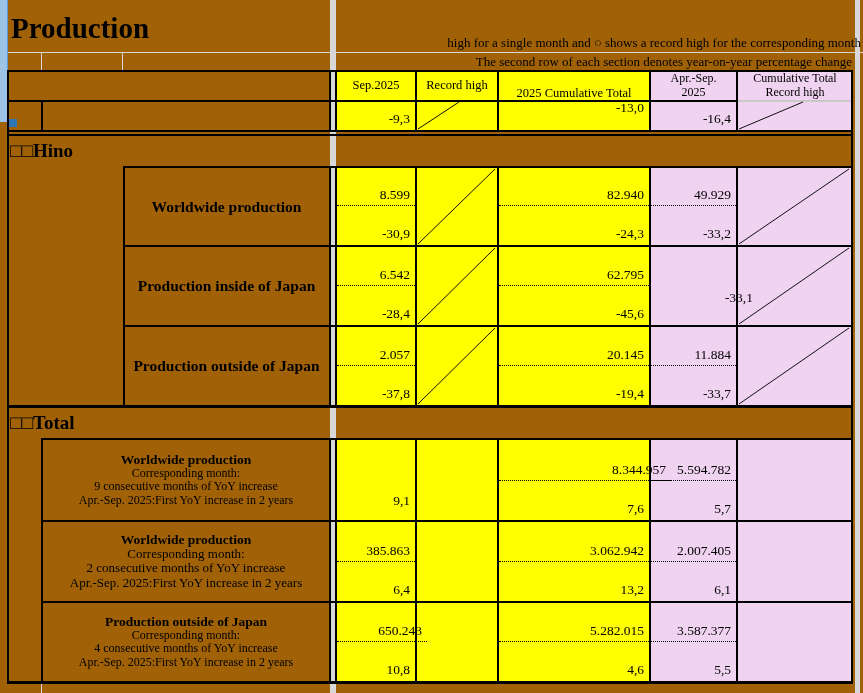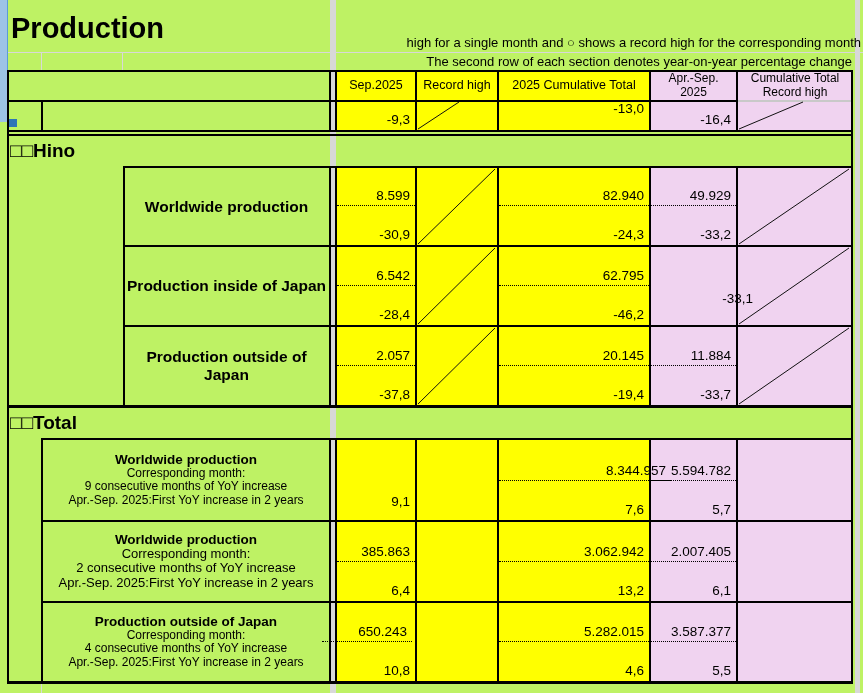--- a/index.html
+++ b/index.html
@@ -1,17 +1,17 @@
 <!DOCTYPE html>
 <html><head>
 <meta charset="utf-8">
 <style>
   html,body{margin:0;padding:0;background:#fff;}
-  #stage{position:relative;width:863px;height:693px;background:#bef264;overflow:hidden;
-         font-family:Liberation Sans, sans-serif;color:#000;}
+  #stage{position:relative;width:863px;height:693px;background:#a16207;overflow:hidden;
+         font-family:Liberation Serif, serif;color:#000;}
   .abs{position:absolute;}
   .fill-yellow{background:#FFFF00;}
   .fill-pink{background:#F0D3F0;}
   .bl{background:#000;}           
   .gl{background:#D8D8D8;}        
   .num{font-size:13.5px;display:flex;align-items:flex-end;justify-content:flex-end;
        padding:0 5px 2px 0;box-sizing:border-box;white-space:nowrap;}
   .numtop{border-bottom:1px dotted #000;}
   .hdr{font-size:12.5px;display:flex;align-items:center;justify-content:center;
        text-align:center;box-sizing:border-box;}
@@ -52,21 +52,21 @@
   <div class="abs fill-yellow" style="left:336px;top:70px;width:314px;height:61px"></div>
   <div class="abs fill-yellow" style="left:336px;top:167px;width:314px;height:239px"></div>
   <div class="abs fill-yellow" style="left:336px;top:439px;width:314px;height:243px"></div>
   <div class="abs fill-pink" style="left:650px;top:70px;width:201px;height:61px"></div>
   <div class="abs fill-pink" style="left:650px;top:167px;width:201px;height:239px"></div>
   <div class="abs fill-pink" style="left:650px;top:439px;width:201px;height:243px"></div>
   <div class="abs" style="left:738px;top:100px;width:115px;height:2px;background:#C9C9C9"></div>
 
   <div class="abs hdr" style="left:336px;top:70px;width:80px;height:30px">Sep.2025</div>
   <div class="abs hdr" style="left:416px;top:70px;width:82px;height:30px">Record high</div>
-  <div class="abs hdr" style="left:498px;top:70px;width:152px;height:30px">2025 Cumulative Total</div>
+  <div class="abs hdr" style="left:498px;top:78px;width:152px;height:30px">2025 Cumulative Total</div>
   <div class="abs hdr2" style="left:650px;top:70px;width:87px;height:30px">
     <span>Apr.-Sep.</span>
     <span>2025</span>
   </div>
   <div class="abs hdr2" style="left:737px;top:70px;width:116px;height:30px">
     <span>Cumulative Total</span>
     <span>Record high</span>
   </div>
 
   <div class="abs num" style="left:337px;top:101px;width:78px;height:28px">-9,3</div>
@@ -83,21 +83,21 @@
   <div class="abs num numtop" style="left:337px;top:168px;width:78px;height:38px">8.599</div>
   <div class="abs num" style="left:337px;top:207px;width:78px;height:37px">-30,9</div>
   <div class="abs num numtop" style="left:499px;top:168px;width:150px;height:38px">82.940</div>
   <div class="abs num" style="left:499px;top:207px;width:150px;height:37px">-24,3</div>
   <div class="abs num numtop" style="left:651px;top:168px;width:85px;height:38px">49.929</div>
   <div class="abs num" style="left:651px;top:207px;width:85px;height:37px">-33,2</div>
 
   <div class="abs num numtop" style="left:337px;top:247px;width:78px;height:39px">6.542</div>
   <div class="abs num" style="left:337px;top:287px;width:78px;height:37px">-28,4</div>
   <div class="abs num numtop" style="left:499px;top:247px;width:150px;height:39px">62.795</div>
-  <div class="abs num" style="left:499px;top:287px;width:150px;height:37px">-46,2</div>
+  <div class="abs num" style="left:499px;top:287px;width:150px;height:37px">-45,6</div>
   <div class="abs num" style="left:651px;top:271px;width:107px;height:37px">-33,1</div>
 
   <div class="abs num numtop" style="left:337px;top:327px;width:78px;height:39px">2.057</div>
   <div class="abs num" style="left:337px;top:367px;width:78px;height:37px">-37,8</div>
   <div class="abs num numtop" style="left:499px;top:327px;width:150px;height:39px">20.145</div>
   <div class="abs num" style="left:499px;top:367px;width:150px;height:37px">-19,4</div>
   <div class="abs num numtop" style="left:651px;top:327px;width:85px;height:39px">11.884</div>
   <div class="abs num" style="left:651px;top:367px;width:85px;height:37px">-33,7</div>
 
   <div class="abs tlbl" style="left:44px;top:440px;width:284px;height:79px">
@@ -125,21 +125,21 @@
   <div class="abs num numtop" style="left:651px;top:440px;width:85px;height:41px">5.594.782</div>
   <div class="abs num" style="left:651px;top:482px;width:85px;height:37px">5,7</div>
 
   <div class="abs num numtop" style="left:337px;top:522px;width:78px;height:40px">385.863</div>
   <div class="abs num" style="left:337px;top:563px;width:78px;height:37px">6,4</div>
   <div class="abs num numtop" style="left:499px;top:522px;width:150px;height:40px">3.062.942</div>
   <div class="abs num" style="left:499px;top:563px;width:150px;height:37px">13,2</div>
   <div class="abs num numtop" style="left:651px;top:522px;width:85px;height:40px">2.007.405</div>
   <div class="abs num" style="left:651px;top:563px;width:85px;height:37px">6,1</div>
 
-  <div class="abs num numtop" style="left:322px;top:603px;width:90px;height:39px">650.243</div>
+  <div class="abs num numtop" style="left:337px;top:603px;width:90px;height:39px">650.243</div>
   <div class="abs num" style="left:337px;top:643px;width:78px;height:37px">10,8</div>
   <div class="abs num numtop" style="left:499px;top:603px;width:150px;height:39px">5.282.015</div>
   <div class="abs num" style="left:499px;top:643px;width:150px;height:37px">4,6</div>
   <div class="abs num numtop" style="left:651px;top:603px;width:85px;height:39px">3.587.377</div>
   <div class="abs num" style="left:651px;top:643px;width:85px;height:37px">5,5</div>
 
   <div class="abs bl" style="left:7px;top:70px;width:846px;height:2px"></div>
   <div class="abs bl" style="left:7px;top:100px;width:731px;height:2px"></div>
   <div class="abs bl" style="left:7px;top:130px;width:846px;height:2px"></div>
   <div class="abs bl" style="left:7px;top:134px;width:846px;height:2px"></div>

